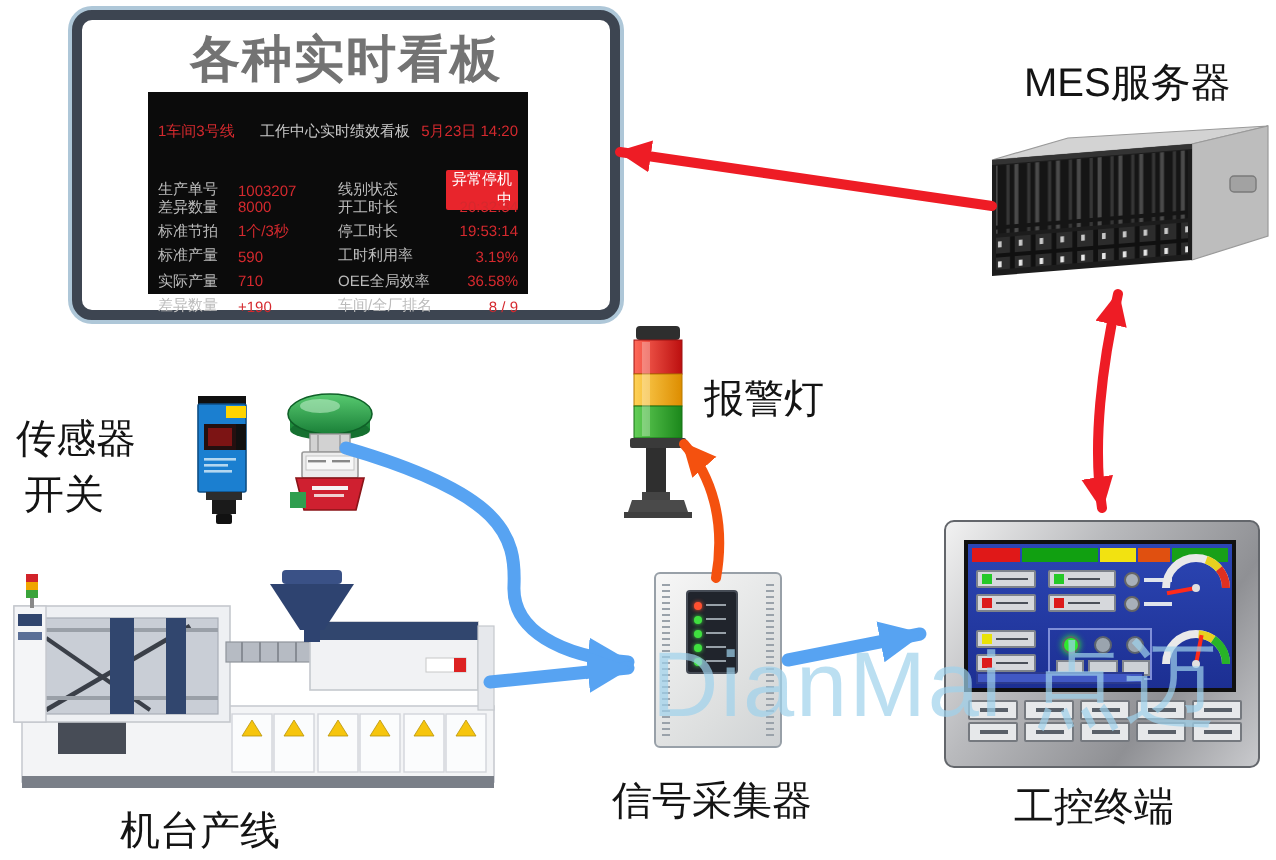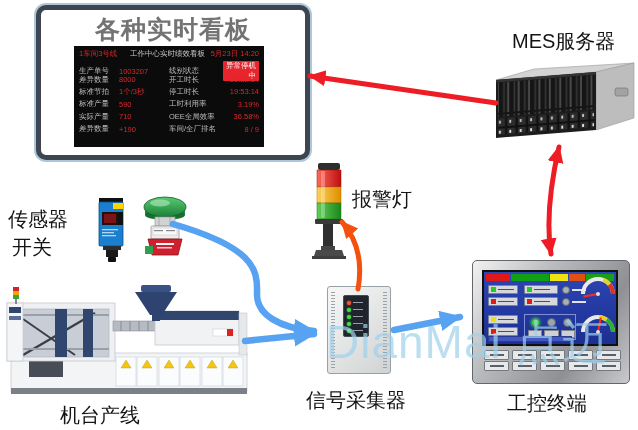--- a/index.html
+++ b/index.html
@@ -5,21 +5,21 @@
   html,body{margin:0;padding:0;background:#fff;}
   .stage{position:relative;width:638px;height:430px;background:#fff;overflow:hidden;
          font-family:"Liberation Sans","DejaVu Sans",sans-serif;color:#1a1a1a;}
 
   
   .dash-panel{position:absolute;left:36px;top:5px;width:264px;height:145px;background:#fff;
               border:5px solid var(--panel-border);border-radius:10px;box-shadow:0 0 0 2px #aec7d8;}
   .dash-title{text-align:center;font-size:25px;font-weight:600;color:#737373;margin-top:3px;letter-spacing:1px;}
   .board{position:absolute;left:33px;top:36px;width:190px;height:101px;background:var(--board-bg);
          font-size:7.5px;box-sizing:border-box;padding-top:1px;}
-  .bhead{display:grid;grid-template-columns:44px 1fr 54px;padding:1px 5px;height:12px;align-items:center;}
+  .bhead{display:grid;grid-template-columns:44px 1fr 54px;padding:13px 5px;height:12px;align-items:center;}
   .bhead .hline{color:var(--board-value);}
   .bhead .htitle{color:#c9c9c9;text-align:right;}
   .bhead .hdate{color:var(--board-value);text-align:right;}
   .brow{display:grid;grid-template-columns:40px 50px 54px 1fr;padding:0 5px;height:12.4px;align-items:center;}
   .bl{color:var(--board-label);}
   .bv{color:var(--board-value);}
   .bv2{color:var(--board-value);text-align:right;}
   .badge{background:var(--badge-bg);color:#fff;padding:0 3px;border-radius:1px;display:inline-block;}
 
   

